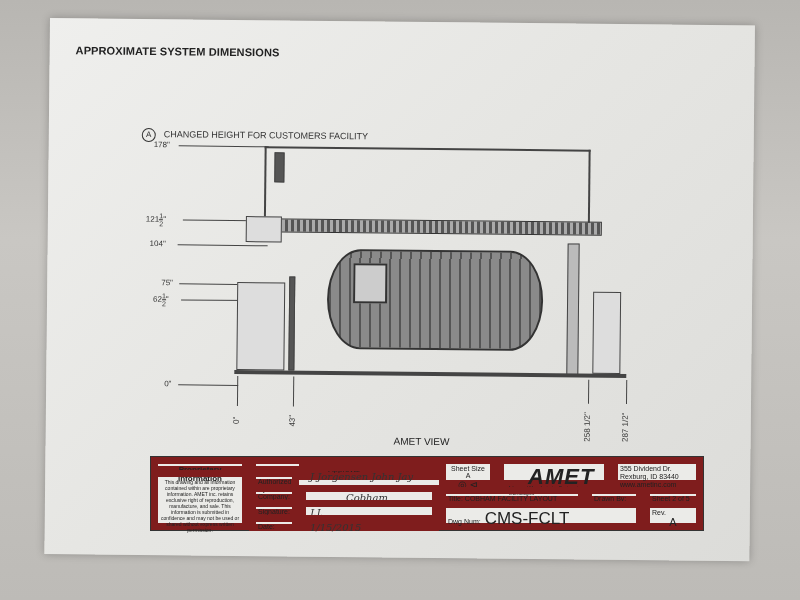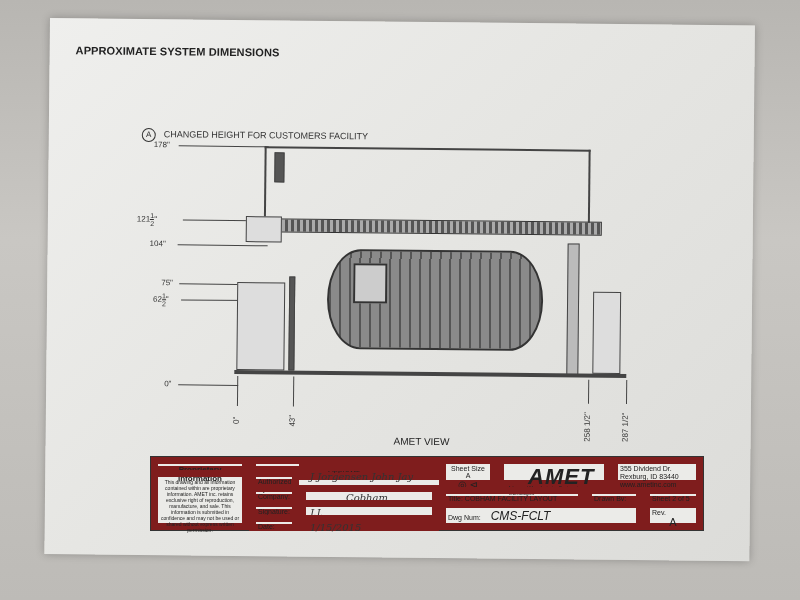--- a/index.html
+++ b/index.html
@@ -43,21 +43,21 @@
 <body>
 
 <div class="paper">
   <div class="title">APPROXIMATE SYSTEM DIMENSIONS</div>
   <div class="rev-note">
     <span class="rev-circle">A</span><span>CHANGED HEIGHT FOR CUSTOMERS FACILITY</span>
   </div>
 
   <div class="dim" style="left:105px;top:121px;">178"</div>
   <div class="dimline" style="left:130px;top:126px;width:90px;"></div>
-  <div class="dim" style="left:89px;top:193px;"><span>121</span><span class="frac"><span class="num">1</span><span>2</span></span>"</div>
+  <div class="dim" style="left:98px;top:193px;"><span>121</span><span class="frac"><span class="num">1</span><span>2</span></span>"</div>
   <div class="dimline" style="left:135px;top:200px;width:80px;"></div>
   <div class="dim" style="left:102px;top:220px;">104"</div>
   <div class="dimline" style="left:130px;top:225px;width:90px;"></div>
   <div class="dim" style="left:114px;top:259px;">75"</div>
   <div class="dimline" style="left:132px;top:264px;width:78px;"></div>
   <div class="dim" style="left:106px;top:273px;"><span>62</span><span class="frac"><span class="num">1</span><span>2</span></span>"</div>
   <div class="dimline" style="left:134px;top:280px;width:70px;"></div>
   <div class="dim" style="left:118px;top:360px;">0"</div>
   <div class="dimline" style="left:132px;top:365px;width:60px;"></div>
 
@@ -114,19 +114,19 @@
   <div class="cell" style="left:460px;top:0;width:92px;height:30px;font-size:7px;line-height:8px;">
     <div>355 Dividend Dr.</div>
     <div>Rexburg, ID 83440</div>
     <div>www.ametinc.com</div>
   </div>
   <div class="cell" style="left:288px;top:30px;width:146px;height:14px;">Title: COBHAM FACILITY LAYOUT</div>
   <div class="cell" style="left:434px;top:30px;width:58px;height:14px;">Drawn By: GP</div>
   <div class="cell" style="left:492px;top:30px;width:60px;height:14px;">Sheet  2 of 5</div>
   <div class="cell" style="left:288px;top:44px;width:204px;height:29px;">
     <span>Dwg Num:</span>
-    <span style="font-size:12px;margin-left:8px;font-style:italic;">CMS-FCLT</span>
+    <span style="font-size:17px;margin-left:2px;">CMS-FCLT</span>
   </div>
   <div class="cell" style="left:492px;top:44px;width:60px;height:29px;">
     <span>Rev.</span>
     <div style="font-size:11px;text-align:center;">A</div>
   </div>
 </div>
 
 </body></html>

